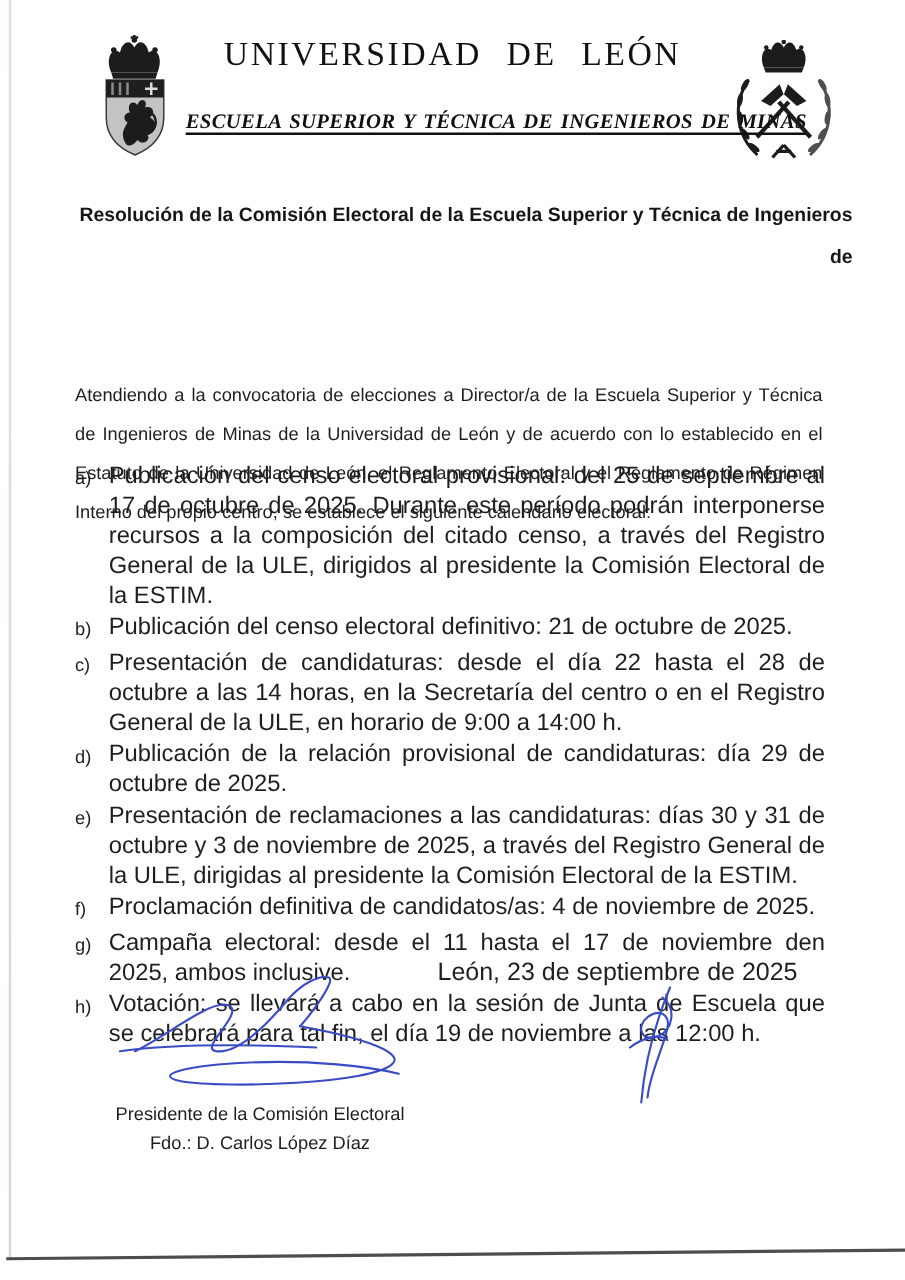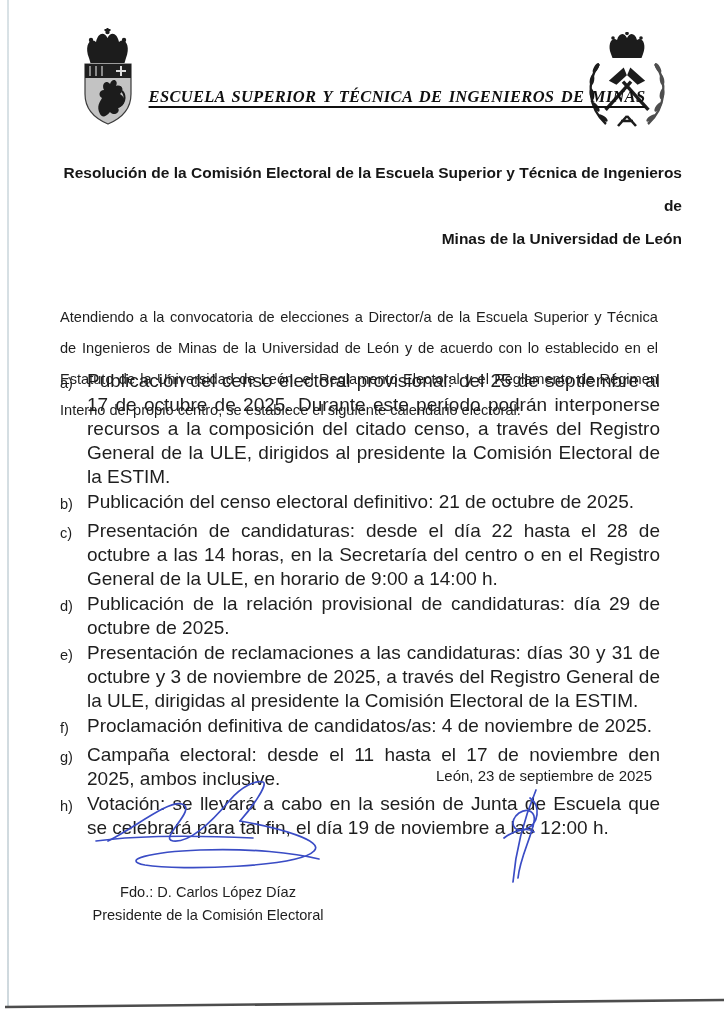--- a/index.html
+++ b/index.html
@@ -60,22 +60,22 @@
   }
 
   
   .list{position:absolute;left:60px;top:369px;width:600px;}
   .li{display:flex;margin-bottom:1px;}
   .li-label{flex:0 0 27px;font-size:14.6px;line-height:28px;}
   .li-text{flex:1;font-size:19px;line-height:24px;text-align:justify;}
 
   
   .dateline{
-    position:absolute;left:60px;top:767px;width:592px;
-    text-align:right;font-size:15px;
+    position:absolute;left:46px;top:767px;width:592px;
+    text-align:right;font-size:20px;
   }
 
   
   .sig-svg{position:absolute;}
   .sig-left-svg{left:88px;top:778px;}
   .sig-right-svg{left:478px;top:786px;}
   .sig-block{position:absolute;top:881px;text-align:center;font-size:14.6px;line-height:23px;}
   .sig-block-left{left:58px;width:300px;}
   .sig-block-right{left:373px;width:262px;}
 </style>
@@ -134,25 +134,25 @@
     <g fill="#4e4e4e">
       <ellipse cx="76" cy="36" rx="5.5" ry="2.2" transform="rotate(60 76 36)"></ellipse>
       <ellipse cx="80" cy="48" rx="5.5" ry="2.2" transform="rotate(80 80 48)"></ellipse>
       <ellipse cx="80" cy="62" rx="5.5" ry="2.2" transform="rotate(-80 80 62)"></ellipse>
       <ellipse cx="76" cy="75" rx="5.5" ry="2.2" transform="rotate(-55 76 75)"></ellipse>
       <ellipse cx="69" cy="86" rx="5.5" ry="2.2" transform="rotate(-35 69 86)"></ellipse>
     </g>
     <path d="M45 84 L36 94 M45 84 L54 94 M39 89 H51" fill="none" stroke="#1c1c1c" stroke-width="2.6"></path>
   </svg>
 
+  <div class="univ-title">UNIVERSIDAD DE LEÓN</div>
   <div class="school-line"><span>ESCUELA SUPERIOR Y TÉCNICA DE INGENIEROS DE MINAS</span></div>
 
   <div class="doc-title">
     <div>Resolución de la Comisión Electoral de la Escuela Superior y Técnica de Ingenieros de</div>
-    <div>Minas de la Universidad de León</div>
   </div>
 
   <div class="intro">Atendiendo a la convocatoria de elecciones a Director/a de la Escuela Superior y Técnica de Ingenieros de Minas de la Universidad de León y de acuerdo con lo establecido en el Estatuto de la Universidad de León, el Reglamento Electoral y el Reglamento de Régimen Interno del propio centro, se establece el siguiente calendario electoral:</div>
 
   <div class="list">
     <div class="li">
       <span class="li-label">a)</span>
       <span class="li-text">Publicación del censo electoral provisional: del 25 de septiembre al 17 de octubre de 2025. Durante este período podrán interponerse recursos a la composición del citado censo, a través del Registro General de la ULE, dirigidos al presidente la Comisión Electoral de la ESTIM.</span>
     </div>
     <div class="li">
@@ -196,17 +196,17 @@
   </svg>
   <svg class="sig-svg sig-right-svg" width="90" height="102" viewBox="0 0 90 102">
     <g fill="none" stroke="#3a4cc5" stroke-width="1.7" stroke-linecap="round">
       <path d="M 58 4 C 48 28 38 60 35 96"></path>
       <path d="M 52 12 C 63 20 61 38 48 43 C 35 48 30 35 41 27 C 50 21 58 26 56 36 C 53 52 42 72 40 92"></path>
       <path d="M 26 52 C 36 44 50 41 56 46"></path>
     </g>
   </svg>
 
   <div class="sig-block sig-block-left">
+    <div>Presidente de la Comisión Electoral</div>
     <div>Fdo.: D. Carlos López Díaz</div>
-    <div>Presidente de la Comisión Electoral</div>
   </div>
 
 </div>
 
 </body></html>

